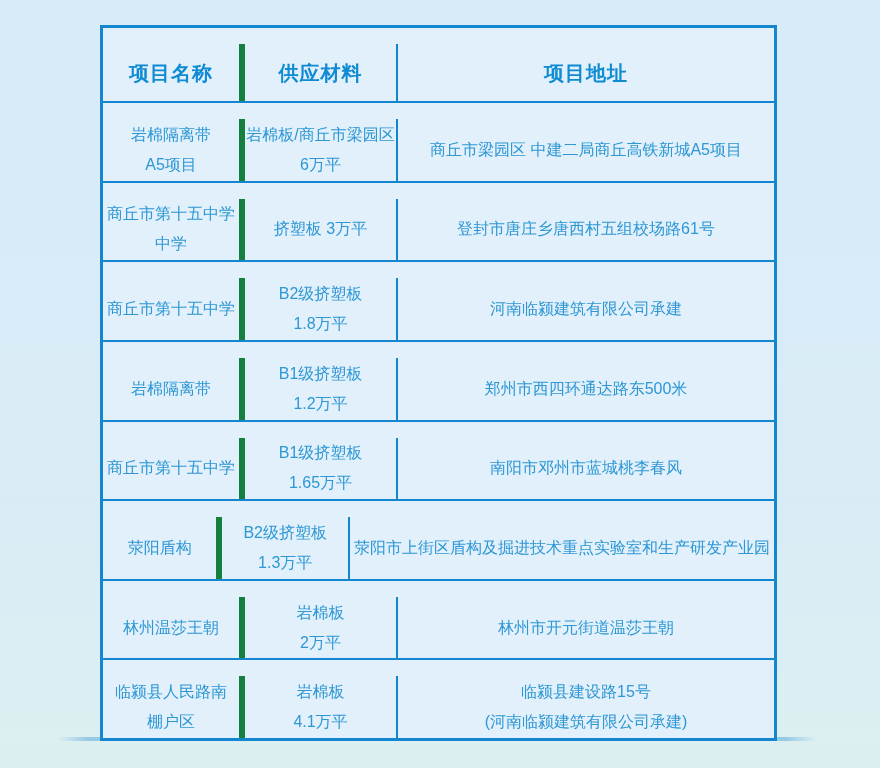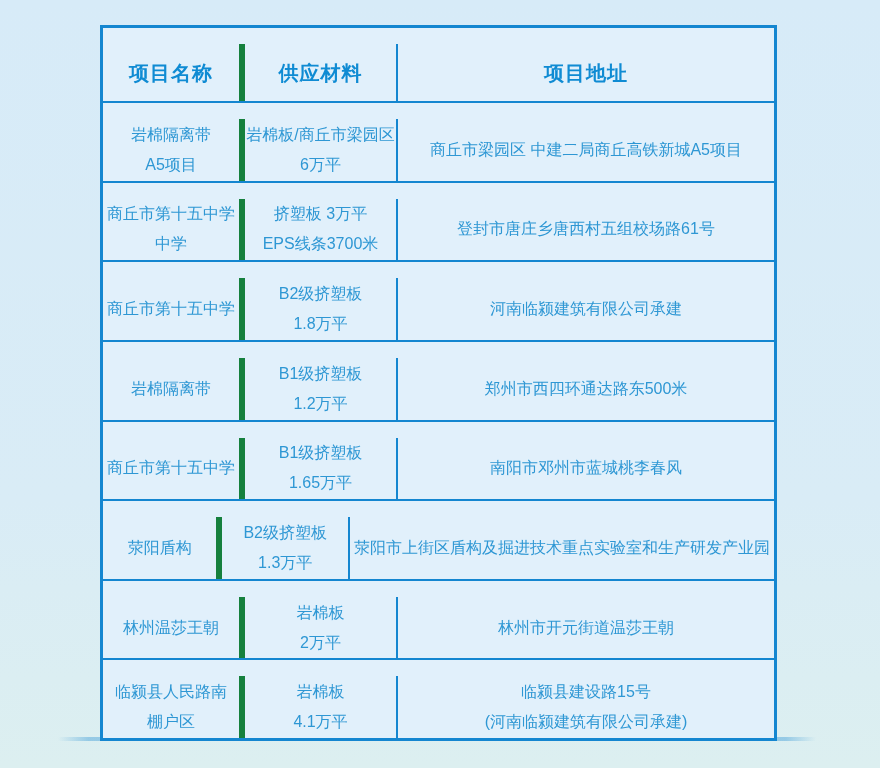--- a/index.html
+++ b/index.html
@@ -106,21 +106,20 @@
         <div class="line">商丘市梁园区 中建二局商丘高铁新城A5项目</div>
       </div>
     </div>
     <div class="row">
       <div class="cell col1">
         <div class="line">商丘市第十五中学</div>
         <div class="line">中学</div>
       </div>
       <div class="cell col2">
         <div class="line">挤塑板 3万平</div>
-        <div class="line">EPS线条3700米</div>
       </div>
       <div class="cell col3">
         <div class="line">登封市唐庄乡唐西村五组校场路61号</div>
       </div>
     </div>
     <div class="row">
       <div class="cell col1">
         <div class="line">商丘市第十五中学</div>
       </div>
       <div class="cell col2">

